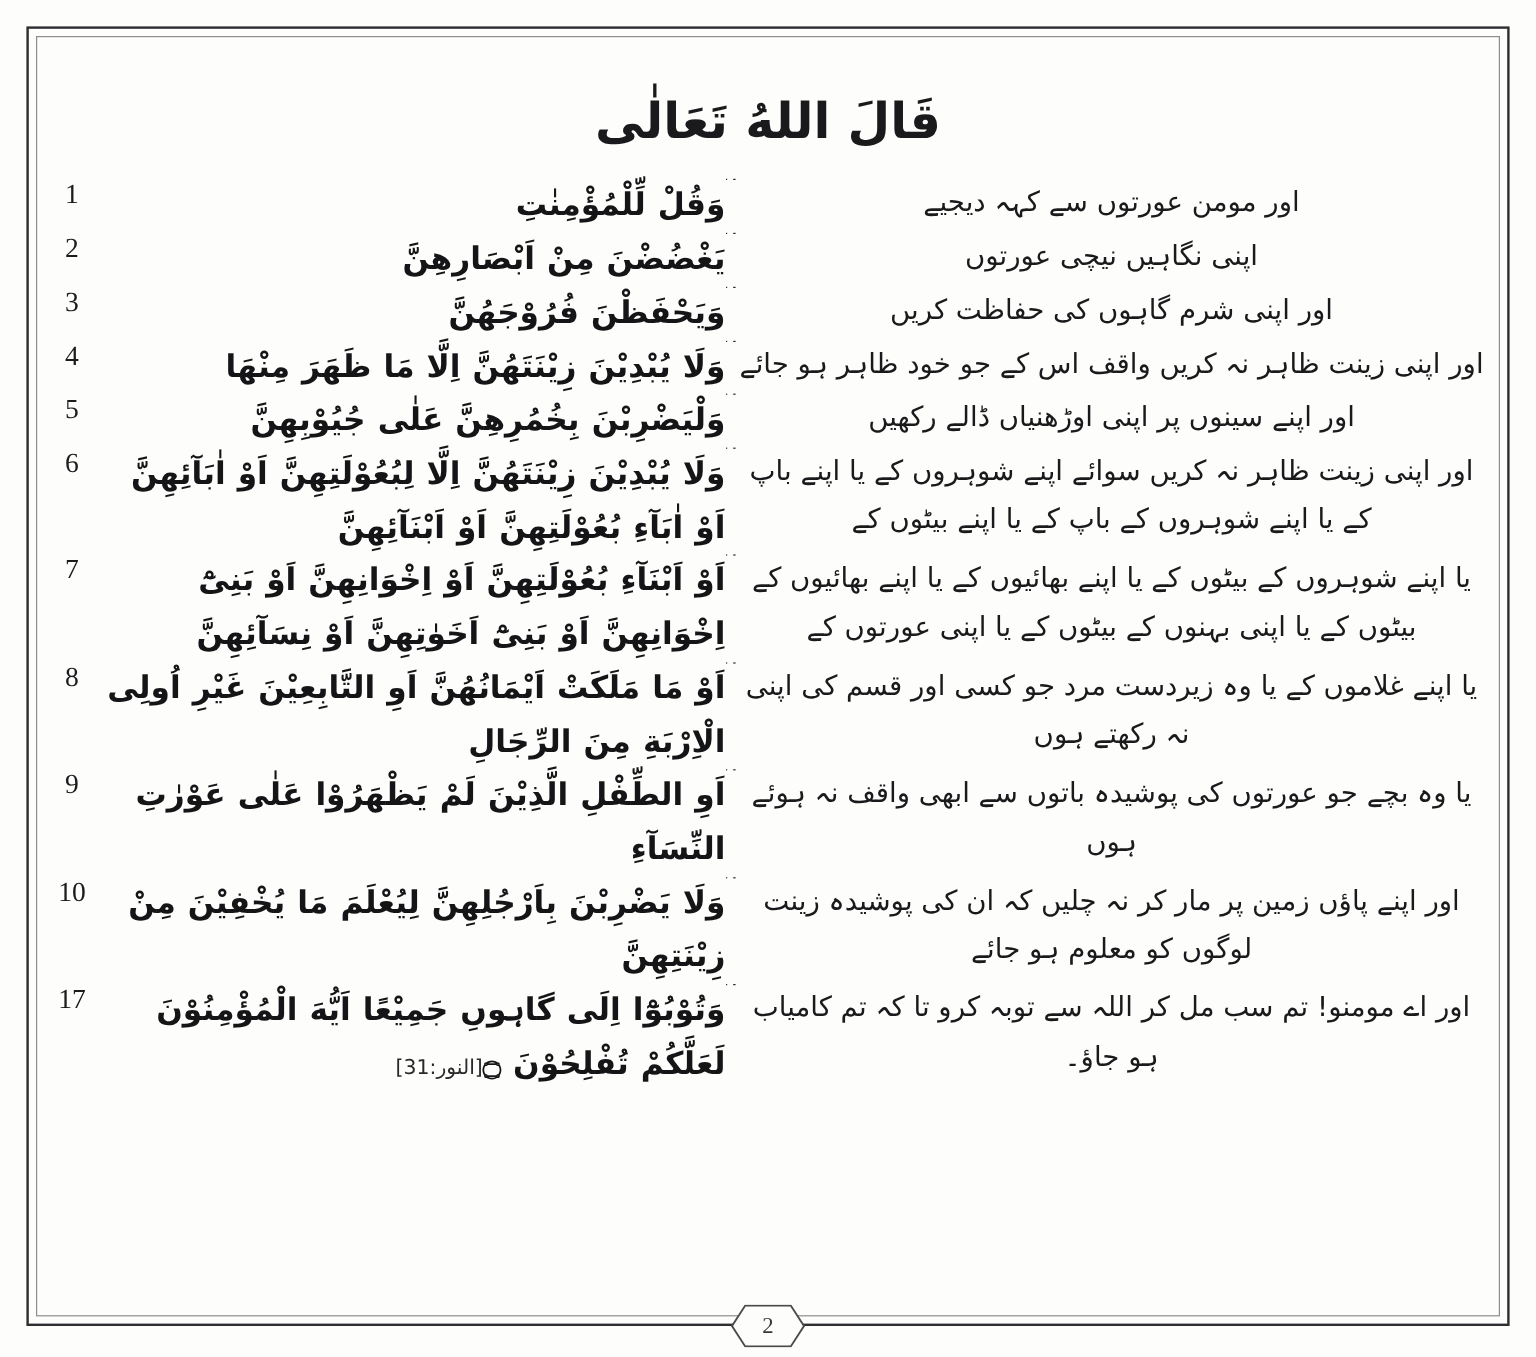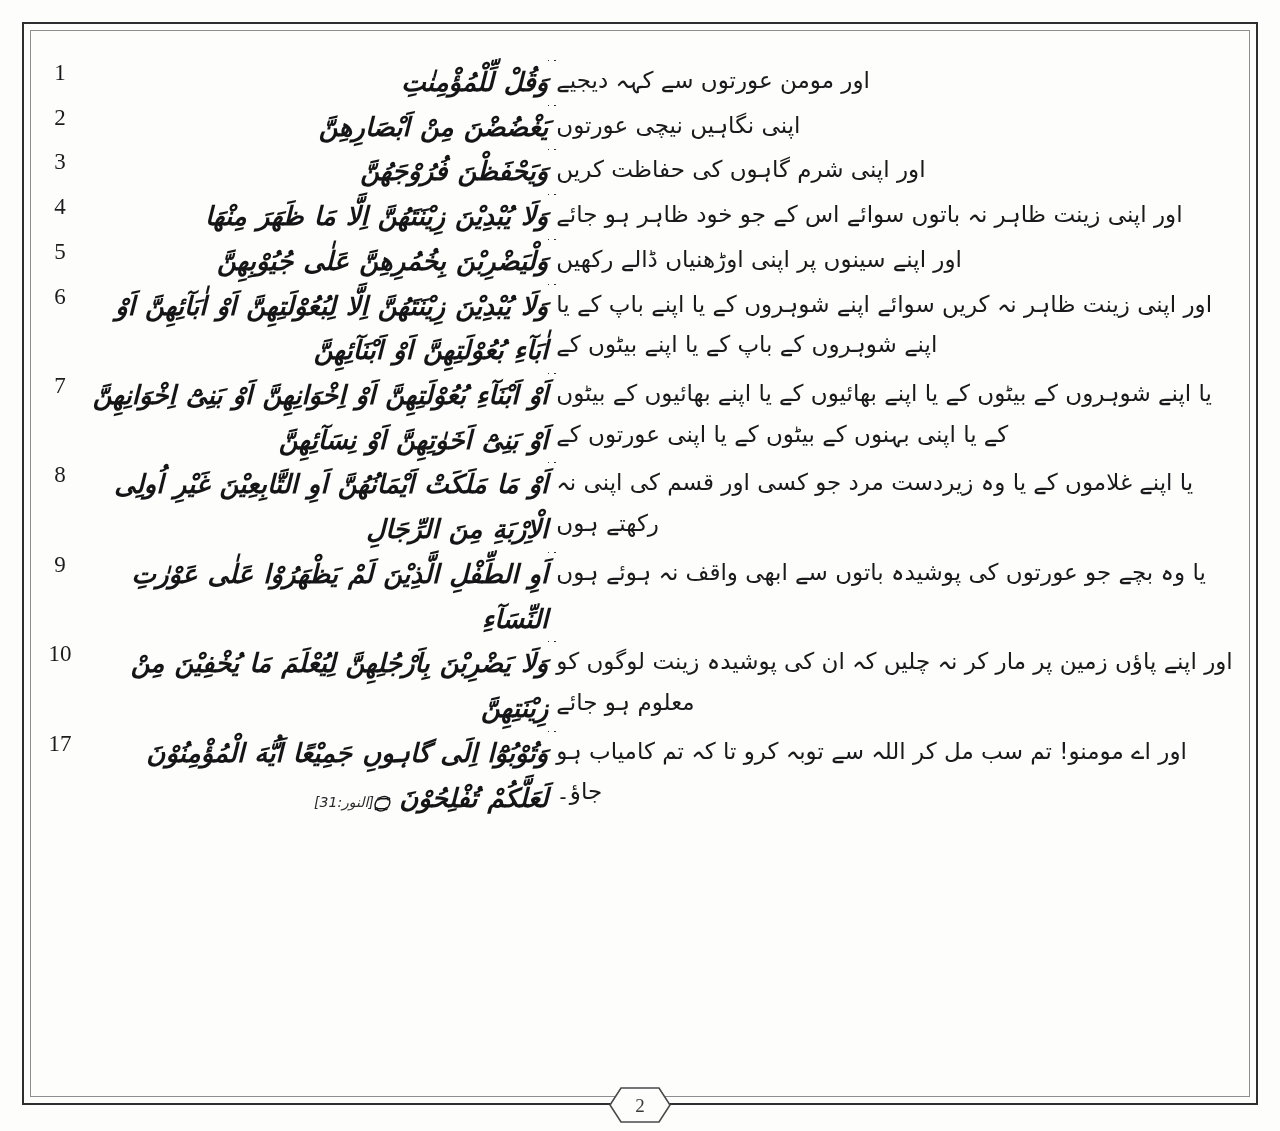--- a/index.html
+++ b/index.html
@@ -87,50 +87,49 @@
 
   .cell-ar {
     text-align: right;
     font-size: 26px;
     color: #151517;
     line-height: 1.72;
     padding: 7px 14px 7px 8px;
     direction: rtl;
     font-weight: 600;
     word-spacing: 1px;
-    font-style: italic;
   }
 
   .cell-sep {
     width: 8px;
     padding: 0;
     position: relative;
   }
   .sep-rule {
     display: block;
     width: 100%;
     height: 100%;
     min-height: 1px;
     border-right: 2px solid #2b2b2d;
     border-left: 1px solid #2b2b2d;
     box-sizing: border-box;
   }
 
   .cell-ur {
-    text-align: left;
+    text-align: center;
     font-size: 23px;
     color: #1a1a1c;
     line-height: 1.76;
     padding: 8px 10px 8px 10px;
     direction: rtl;
     font-weight: 500;
   }
 
   .ref {
-    font-size: 14px;
+    font-size: 17px;
     direction: rtl;
     color: #2a2a2c;
     font-weight: 500;
   }
 
   
   .footer {
     position: absolute;
     left: 22px;
     right: 22px;
@@ -161,20 +160,21 @@
 </head>
 <body>
 
 <div class="page">
 
   <div class="border-outer"></div>
   <div class="border-inner"></div>
 
   <div class="content">
 
+    <div class="title">قَالَ اللهُ تَعَالٰى</div>
 
     <table class="verse-table">
       <tbody>
 
         <tr class="verse-row">
           <td class="cell-ur">اور مومن عورتوں سے کہہ دیجیے</td>
           <td class="cell-sep">
               <span class="sep-rule"></span>
             </td>
           <td class="cell-ar">وَقُلْ لِّلْمُؤْمِنٰتِ</td>
@@ -193,21 +193,21 @@
         <tr class="verse-row">
           <td class="cell-ur">اور اپنی شرم گاہوں کی حفاظت کریں</td>
           <td class="cell-sep">
               <span class="sep-rule"></span>
             </td>
           <td class="cell-ar">وَيَحْفَظْنَ فُرُوْجَهُنَّ</td>
           <td class="cell-num">3</td>
         </tr>
 
         <tr class="verse-row">
-          <td class="cell-ur">اور اپنی زینت ظاہر نہ باتوں سوائے اس کے جو خود ظاہر ہو جائے</td>
+          <td class="cell-ur">اور اپنی زینت ظاہر نہ کریں واقف اس کے جو خود ظاہر ہو جائے</td>
           <td class="cell-sep">
               <span class="sep-rule"></span>
             </td>
           <td class="cell-ar">وَلَا يُبْدِيْنَ زِيْنَتَهُنَّ اِلَّا مَا ظَهَرَ مِنْهَا</td>
           <td class="cell-num">4</td>
         </tr>
 
         <tr class="verse-row">
           <td class="cell-ur">اور اپنے سینوں پر اپنی اوڑھنیاں ڈالے رکھیں</td>
           <td class="cell-sep">

